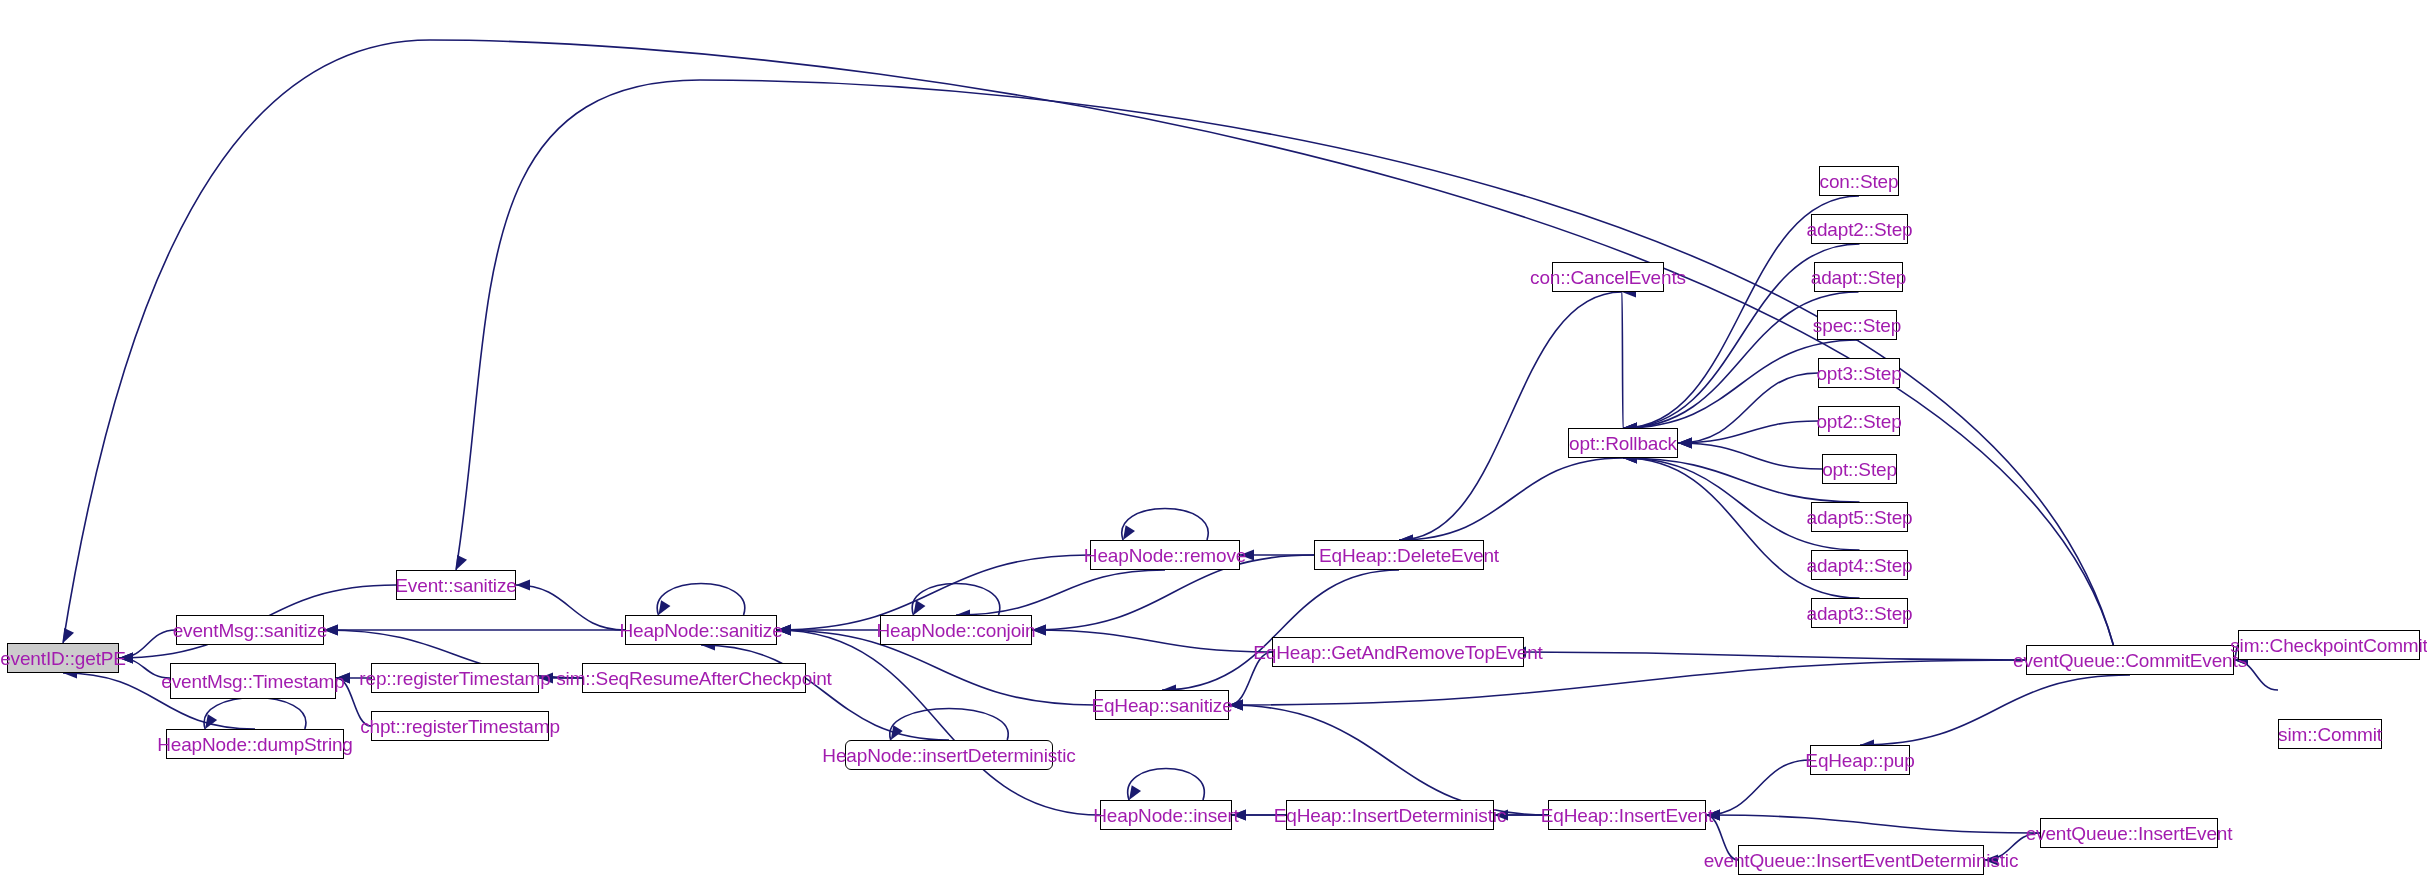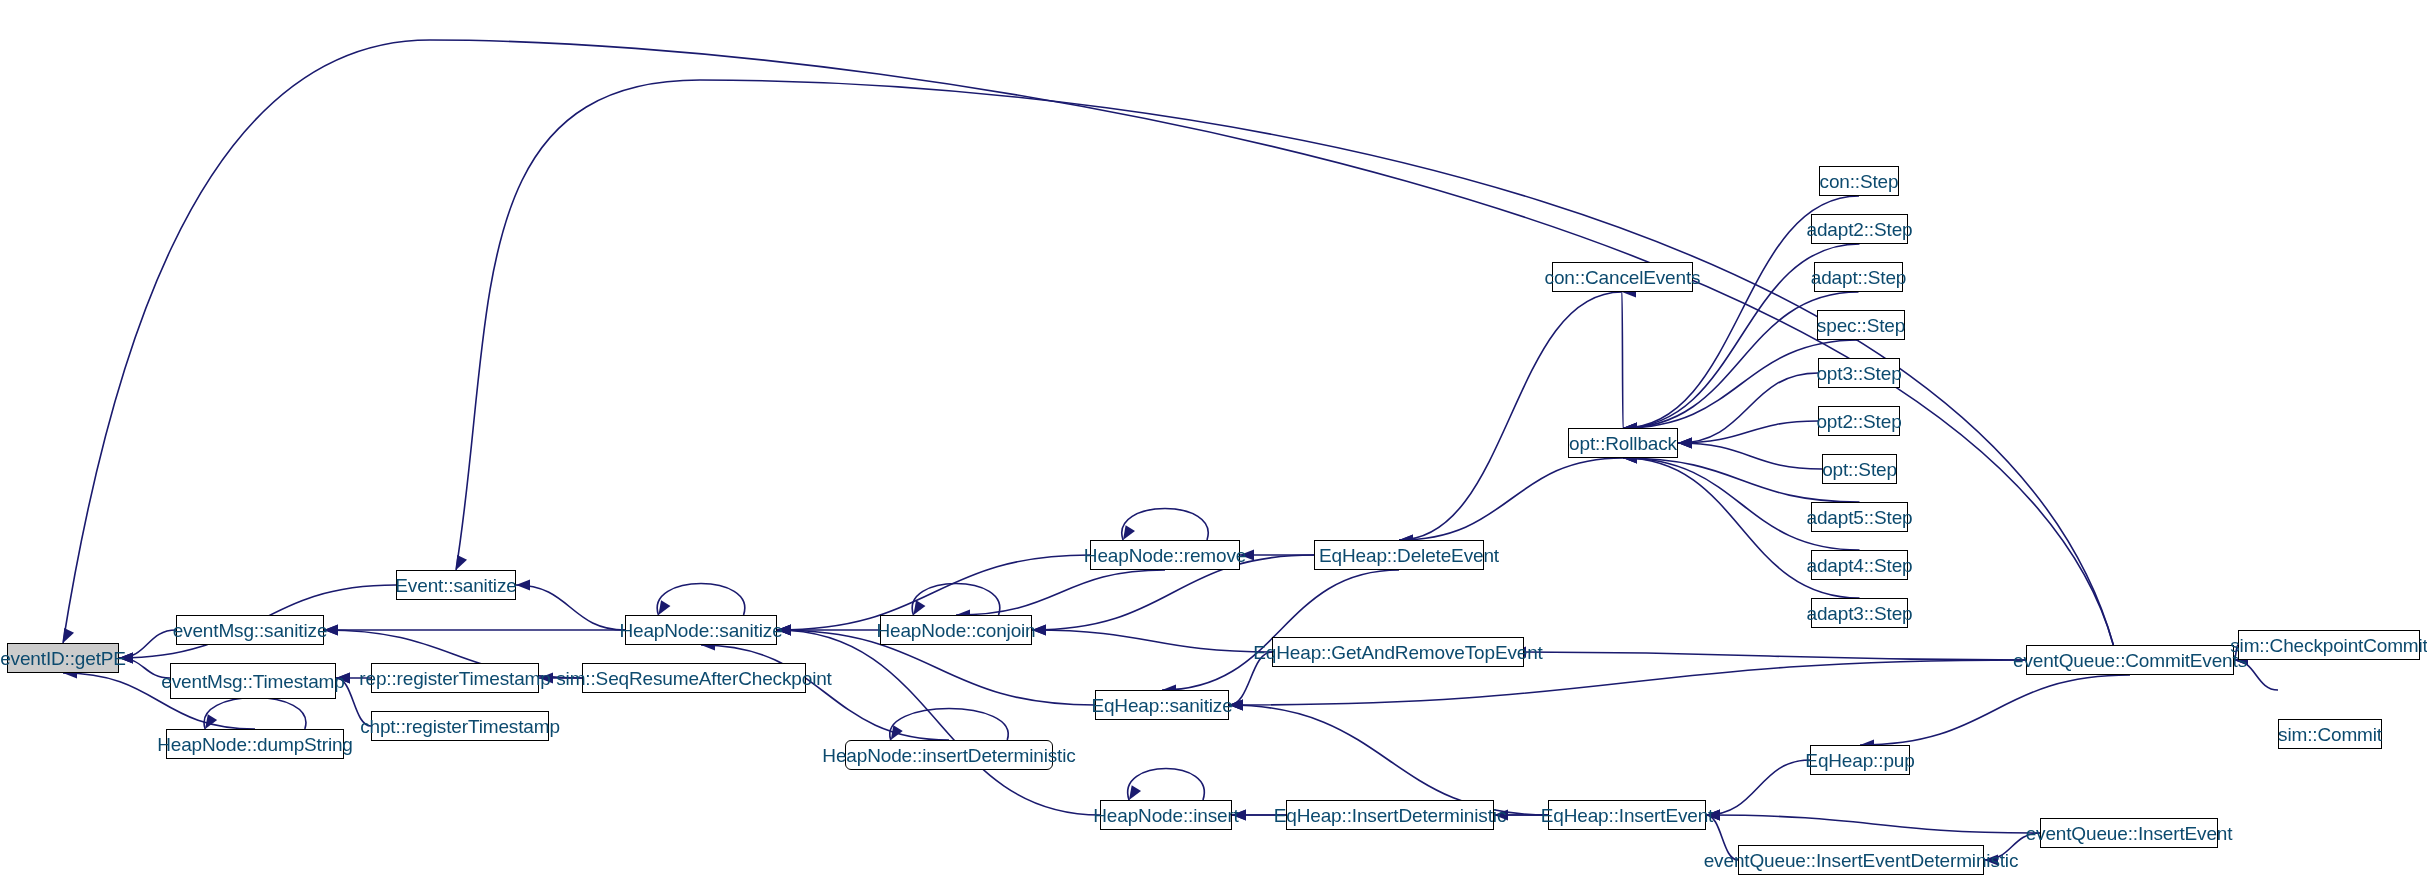--- a/index.html
+++ b/index.html
@@ -29,21 +29,21 @@
   }
   .edge-head {
     fill: #1a1a6e;
     stroke: none;
   }
   .gnode {
     position: absolute;
     box-sizing: border-box;
     border: 1.3px solid #000000;
     background: #ffffff;
-    color: #0c4a6e;
+    color: #a21caf;
     font-size: 19px;
     line-height: 1;
     display: flex;
     align-items: center;
     justify-content: center;
     white-space: nowrap;
     letter-spacing: -0.15px;
     z-index: 5;
   }
   .gnode.root {
@@ -214,36 +214,36 @@
       </div>
       <div class="gnode" style="left: 1272px; top: 637px; width: 252px; height: 30px;">
         <span>EqHeap::GetAndRemoveTopEvent</span>
       </div>
       <div class="gnode" style="left: 1286px; top: 800px; width: 208px; height: 30px;">
         <span>EqHeap::InsertDeterministic</span>
       </div>
       <div class="gnode" style="left: 1548px; top: 800px; width: 158px; height: 30px;">
         <span>EqHeap::InsertEvent</span>
       </div>
-      <div class="gnode" style="left: 1552px; top: 262px; width: 141px; height: 30px;">
+      <div class="gnode" style="left: 1552px; top: 262px; width: 112px; height: 30px;">
         <span>con::CancelEvents</span>
       </div>
       <div class="gnode" style="left: 1568px; top: 428px; width: 110px; height: 30px;">
         <span>opt::Rollback</span>
       </div>
       <div class="gnode" style="left: 1819px; top: 166px; width: 80px; height: 30px;">
         <span>con::Step</span>
       </div>
       <div class="gnode" style="left: 1811px; top: 214px; width: 97px; height: 30px;">
         <span>adapt2::Step</span>
       </div>
       <div class="gnode" style="left: 1814px; top: 262px; width: 89px; height: 30px;">
         <span>adapt::Step</span>
       </div>
-      <div class="gnode" style="left: 1817px; top: 310px; width: 88px; height: 30px;">
+      <div class="gnode" style="left: 1817px; top: 310px; width: 80px; height: 30px;">
         <span>spec::Step</span>
       </div>
       <div class="gnode" style="left: 1818px; top: 358px; width: 82px; height: 30px;">
         <span>opt3::Step</span>
       </div>
       <div class="gnode" style="left: 1818px; top: 406px; width: 82px; height: 30px;">
         <span>opt2::Step</span>
       </div>
       <div class="gnode" style="left: 1822px; top: 454px; width: 75px; height: 30px;">
         <span>opt::Step</span>

